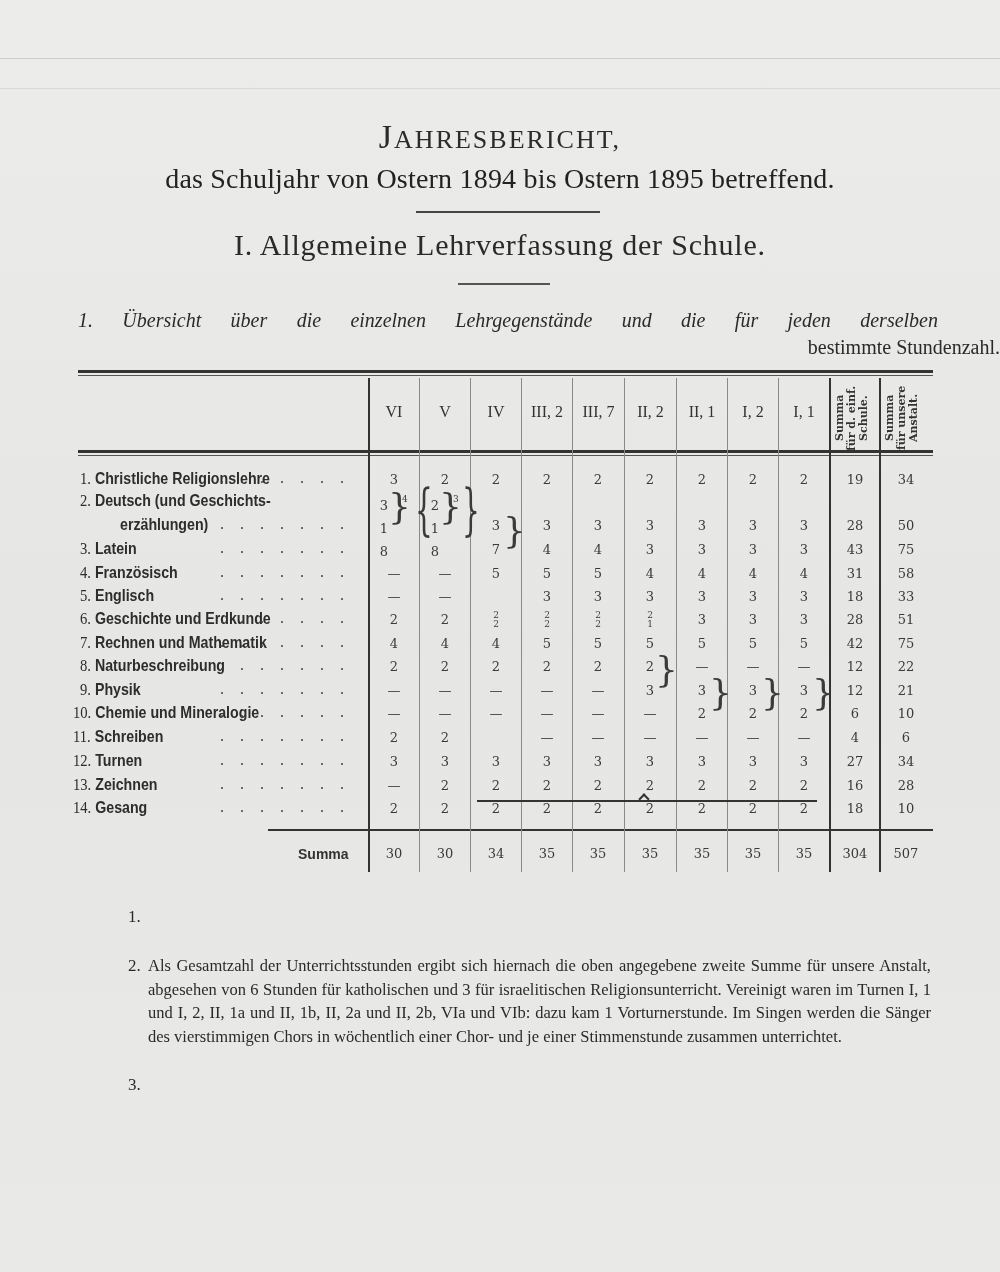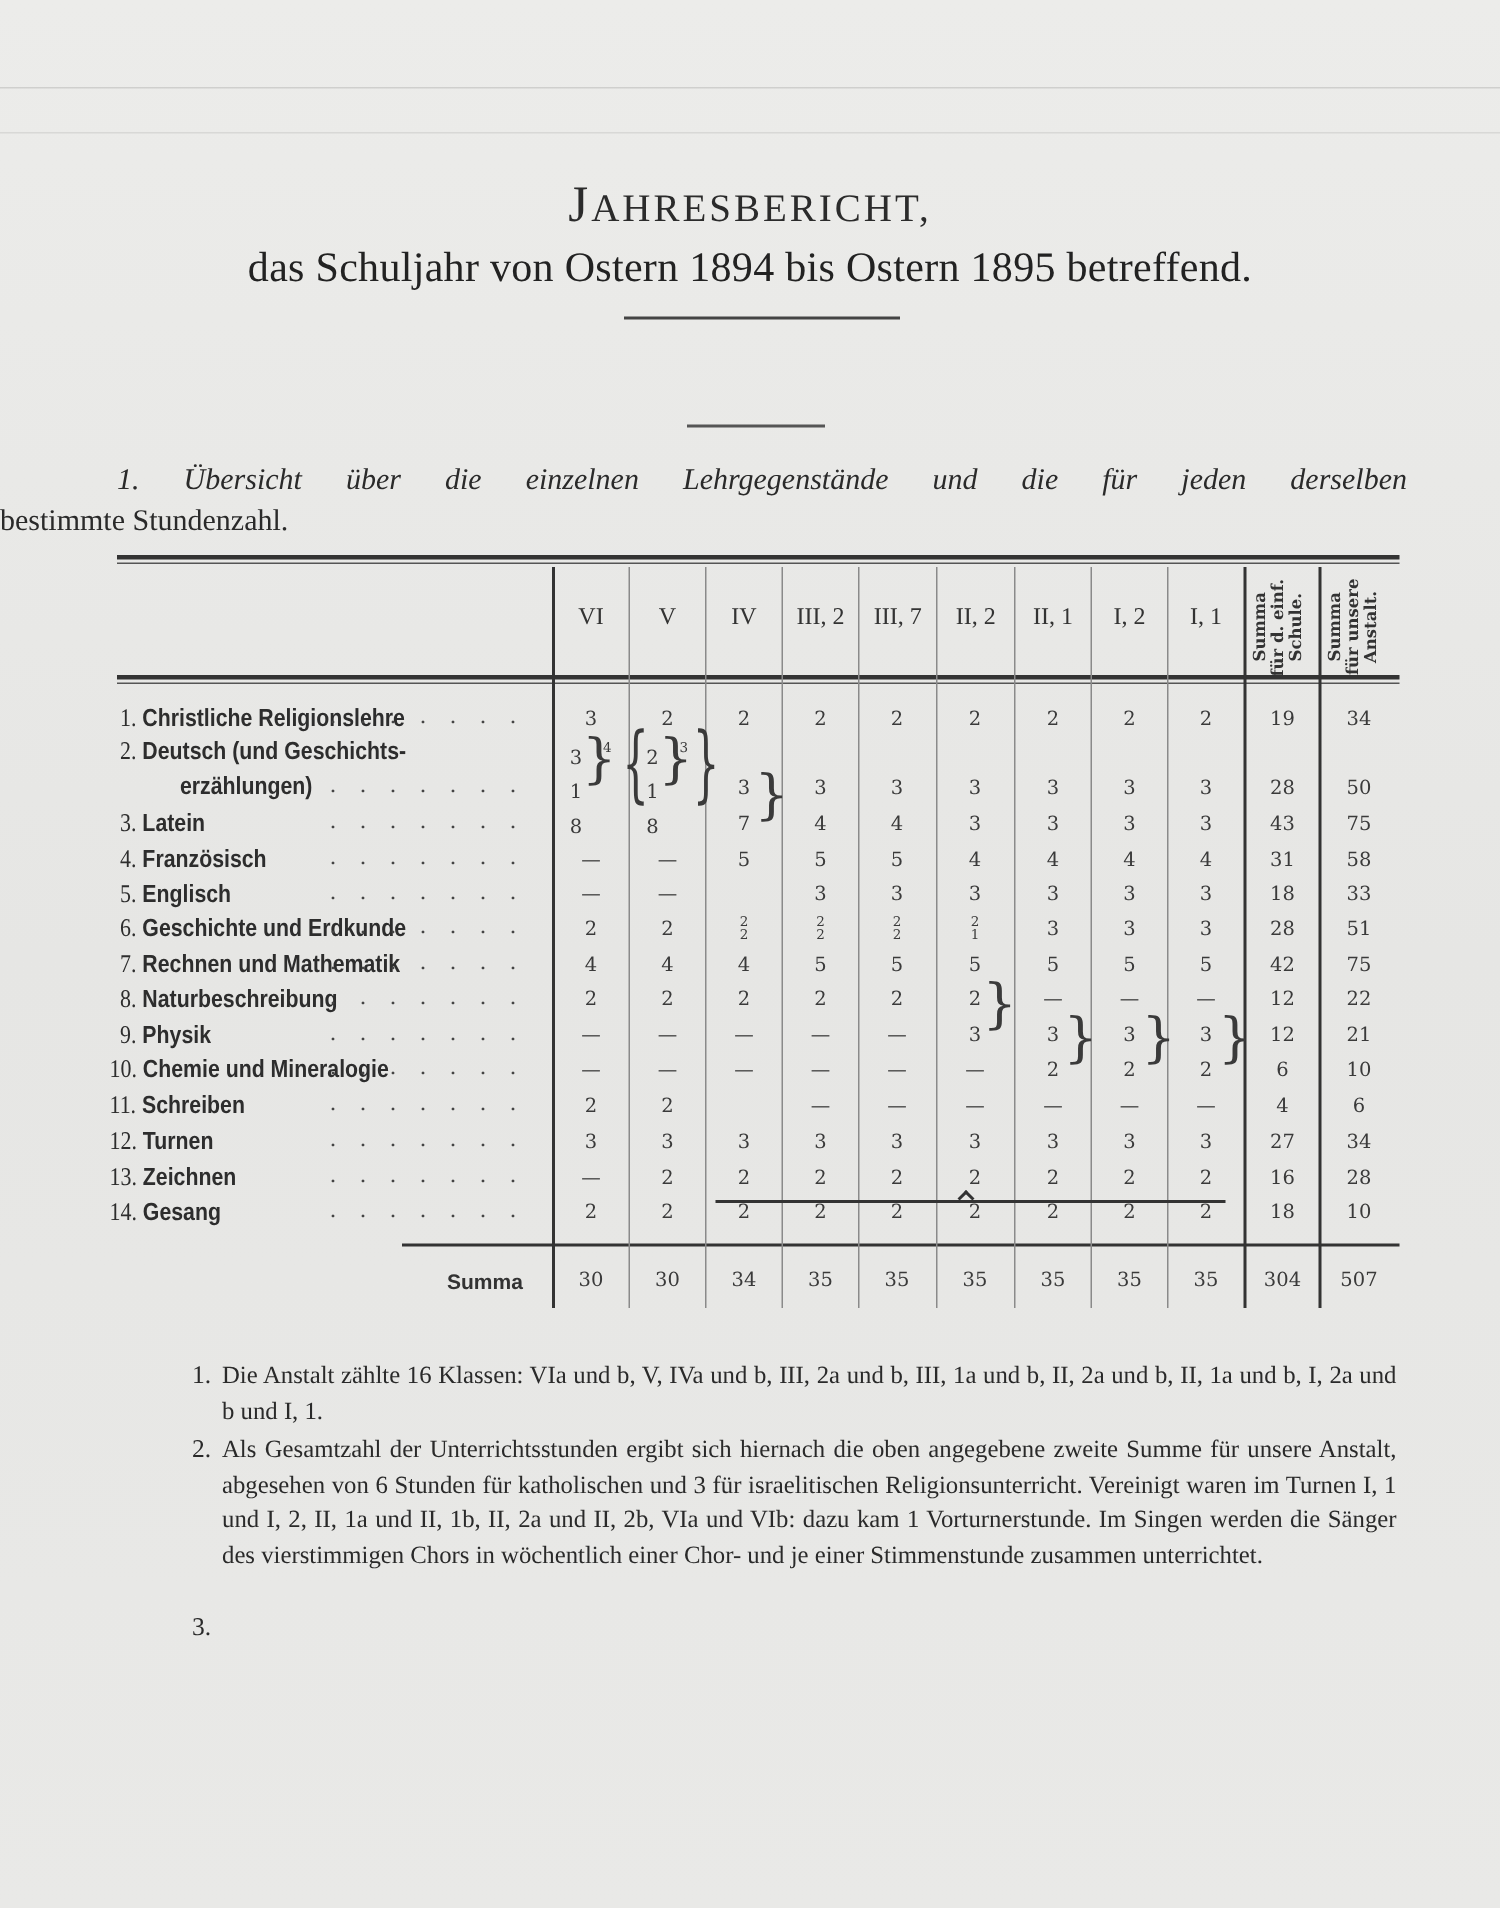--- a/index.html
+++ b/index.html
@@ -20,21 +20,21 @@
   .title1 .big { font-size:34px; }
   .title2 { position:absolute; top:163px; left:0; width:1000px; text-align:center;
     font-family:"Liberation Serif", serif; font-size:28px; color:#222; letter-spacing:0.2px; }
   .rule1 { position:absolute; top:211px; left:416px; width:184px; height:2px; background:#444; }
   .title3 { position:absolute; top:228px; left:0; width:1000px; text-align:center;
     font-family:"Liberation Serif", serif; font-size:30px; color:#2a2a2a; letter-spacing:0.8px; }
   .rule2 { position:absolute; top:283px; left:458px; width:92px; height:2px; background:#555; }
   .sub1 { position:absolute; top:309px; left:78px; width:860px;
     font-family:"Liberation Serif", serif; font-size:20px; color:#2a2a2a; word-spacing:6px;
     text-align: justify; text-align-last: justify; font-style: italic; }
-  .sub2 { position:absolute; top:336px; left:0; width:1000px; text-align:left;
+  .sub2 { position:absolute; top:336px; left:0; width:1000px; text-align:right;
     font-family:"Liberation Serif", serif; font-size:20px; color:#2a2a2a; }
 
   .thick { position:absolute; left:78px; width:855px; height:3px; background:#333; }
   .thin { position:absolute; left:78px; width:855px; height:1px; background:#555; }
   .vline { position:absolute; width:1px; background:#8a8a8a; }
   .vthick { position:absolute; width:2px; background:#333; }
 
   .colhead { position:absolute; top:403px; font-family:"Liberation Serif", serif; font-size:16px;
     color:#333; text-align:center; }
   .rothead { position:absolute; top:384px; writing-mode: vertical-rl; transform: rotate(180deg);
@@ -64,20 +64,21 @@
 </head>
 <body>
 
 <div class="page">
   <div class="ghost"></div>
   <div class="ghost2"></div>
 
   <div class="title1"><span class="big">J</span><span>AHRESBERICHT,</span></div>
   <div class="title2">das Schuljahr von Ostern 1894 bis Ostern 1895 betreffend.</div>
   <div class="rule1"></div>
+  <div class="title3">I. Allgemeine Lehrverfassung der Schule.</div>
   <div class="rule2"></div>
   <div class="sub1">1. Übersicht über die einzelnen Lehrgegenstände und die für jeden derselben</div>
   <div class="sub2">bestimmte Stundenzahl.</div>
 
   <div class="thick" style="top:370px;"></div>
   <div class="thin" style="top:375px;"></div>
   <div class="thick" style="top:450px;"></div>
   <div class="thin" style="top:455px;"></div>
   <div class="thick" style="top:829px; left:268px; width:665px; height:2px;"></div>
 
@@ -333,17 +334,16 @@
   <div class="brace" style="left:503px; top:513px; font-size:36px; line-height:36px;">}</div>
   <div class="brace" style="left:655px; top:652px; font-size:36px; line-height:36px;">}</div>
   <div class="brace" style="left:709px; top:675px; font-size:36px; line-height:36px;">}</div>
   <div class="brace" style="left:761px; top:675px; font-size:36px; line-height:36px;">}</div>
   <div class="brace" style="left:812px; top:675px; font-size:36px; line-height:36px;">}</div>
 
   <div style="position:absolute; left:477px; top:800px; width:340px; height:2px; background:#333;"></div>
   <div style="position:absolute; left:640px; top:795px; width:6px; height:6px; border-top:2px solid #333; border-left:2px solid #333; transform:rotate(45deg);"></div>
 
   <div class="note-num" style="top:907px;">1.</div>
-  <div class="note-body" style="top:905px;">Die Anstalt zählte 16 Klassen: VIa und b, V, IVa und b, III, 2a und b, III, 1a und b, II, 2a und b, II, 1a und b, I, 2a und b und I, 1.</div>
   <div class="note-num" style="top:956px;">2.</div>
   <div class="note-body" style="top:954px;">Als Gesamtzahl der Unterrichtsstunden ergibt sich hiernach die oben angegebene zweite Summe für unsere Anstalt, abgesehen von 6 Stunden für katholischen und 3 für israelitischen Religionsunterricht. Vereinigt waren im Turnen I, 1 und I, 2, II, 1a und II, 1b, II, 2a und II, 2b, VIa und VIb: dazu kam 1 Vorturnerstunde. Im Singen werden die Sänger des vierstimmigen Chors in wöchentlich einer Chor- und je einer Stimmenstunde zusammen unterrichtet.</div>
   <div class="note-num" style="top:1075px;">3.</div>
 </div>
 
 </body></html>

